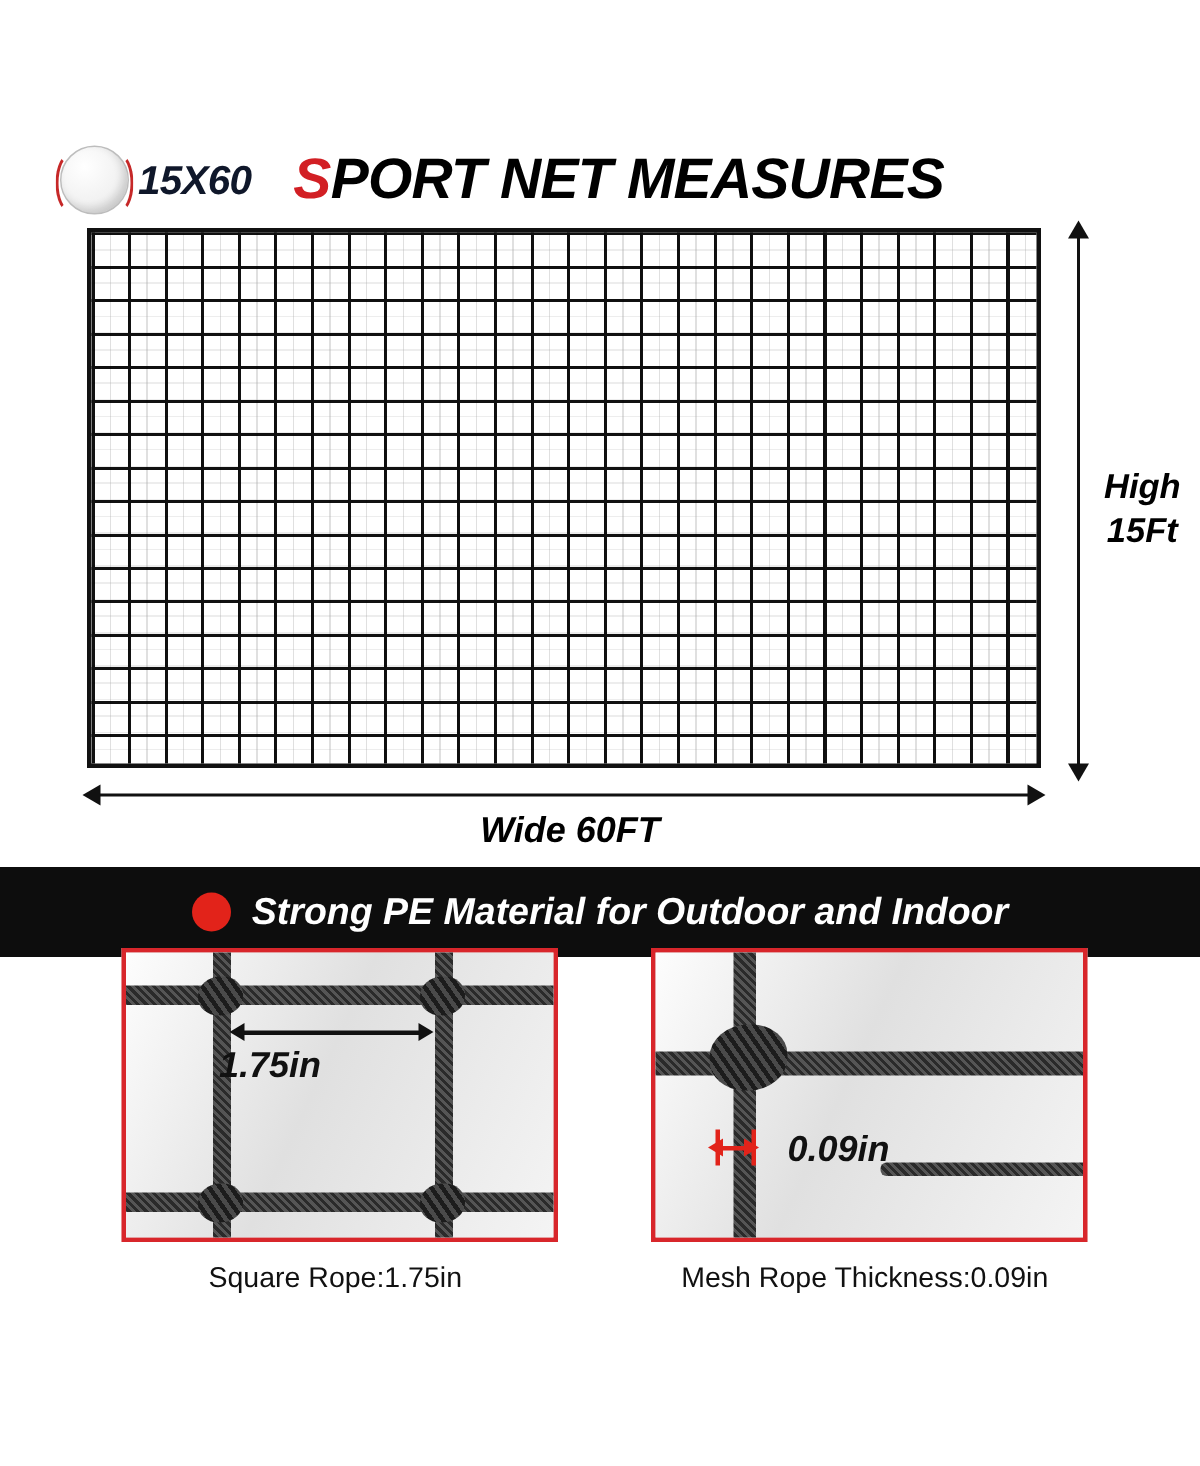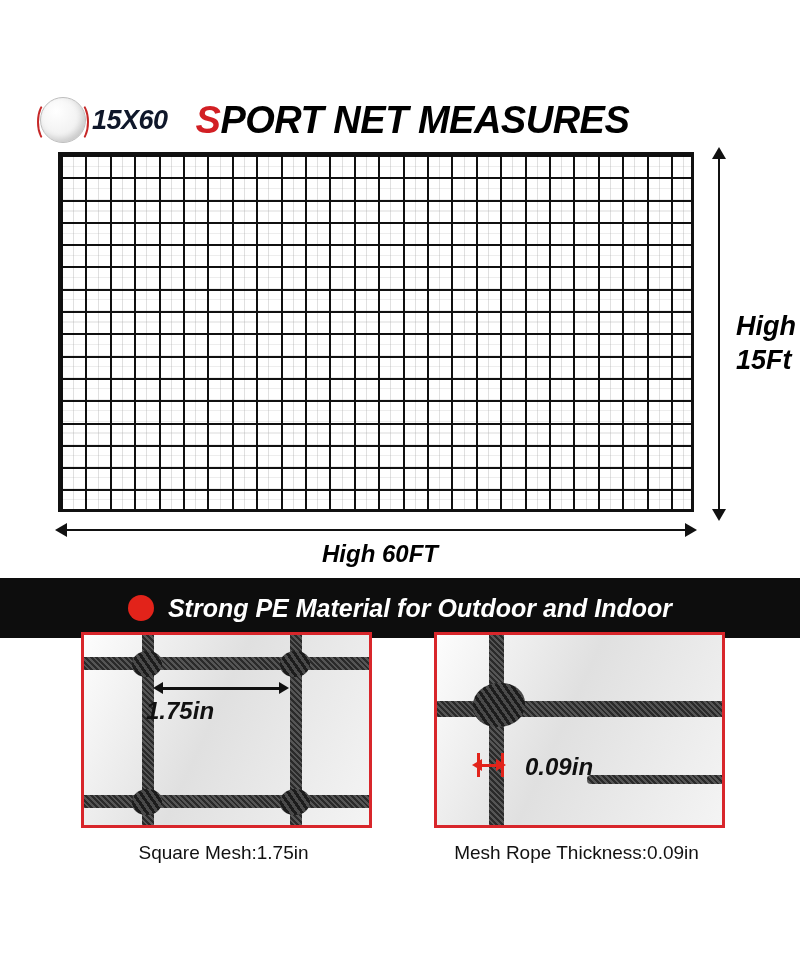--- a/index.html
+++ b/index.html
@@ -112,25 +112,25 @@
     border-left: 7px solid transparent;
     border-right: 7px solid transparent;
   }
   .dim-v::before { top: -11px; border-bottom: 12px solid #111; }
   .dim-v::after  { bottom: -11px; border-top: 12px solid #111; }
 
   .label-high {
     position: absolute;
     left: 736px;
     top: 310px;
-    font-size: 27px;
+    font-size: 23px;
     font-weight: bold;
     font-style: italic;
     line-height: 1.25;
-    text-align: left;
+    text-align: center;
   }
 
   .dim-h {
     position: absolute;
     left: 66px;
     top: 529px;
     height: 2px;
     width: 620px;
     background: #111;
   }
@@ -283,21 +283,21 @@
   </div>
 </div>
 
 <div class="dim-v"></div>
 <div class="label-high">
   <div>High</div>
   <div>15Ft</div>
 </div>
 
 <div class="dim-h"></div>
-<div class="label-wide">High 60FT</div>
+<div class="label-wide">Wide 60FT</div>
 
 <div class="banner">
   <div class="banner-dot"></div>
   <div class="banner-text">Strong PE Material for Outdoor and Indoor</div>
 </div>
 
 <div class="panels">
 
   <div class="panel">
     <div class="panel-photo">
@@ -307,21 +307,21 @@
         <div class="rope v" style="left:58px;"></div>
         <div class="rope v" style="left:206px;"></div>
         <div class="knot" style="left:48px; top:16px;"></div>
         <div class="knot" style="left:196px; top:16px;"></div>
         <div class="knot" style="left:48px; top:154px;"></div>
         <div class="knot" style="left:196px; top:154px;"></div>
       </div>
       <div class="measure-arrow" style="left:78px; top:52px; width:118px;"></div>
       <div class="inline-label" style="left:62px; top:62px;">1.75in</div>
     </div>
-    <div class="panel-caption">Square Mesh:1.75in</div>
+    <div class="panel-caption">Square Rope:1.75in</div>
   </div>
 
   <div class="panel">
     <div class="panel-photo">
       <div class="mesh-photo">
         <div class="rope h" style="top:66px; height:16px;"></div>
         <div class="rope v" style="left:52px; width:15px;"></div>
         <div class="knot" style="left:36px; top:48px; width:52px; height:44px;"></div>
         <div class="rope h" style="top:140px; height:9px; left:150px; right:-10px;"></div>
       </div>

